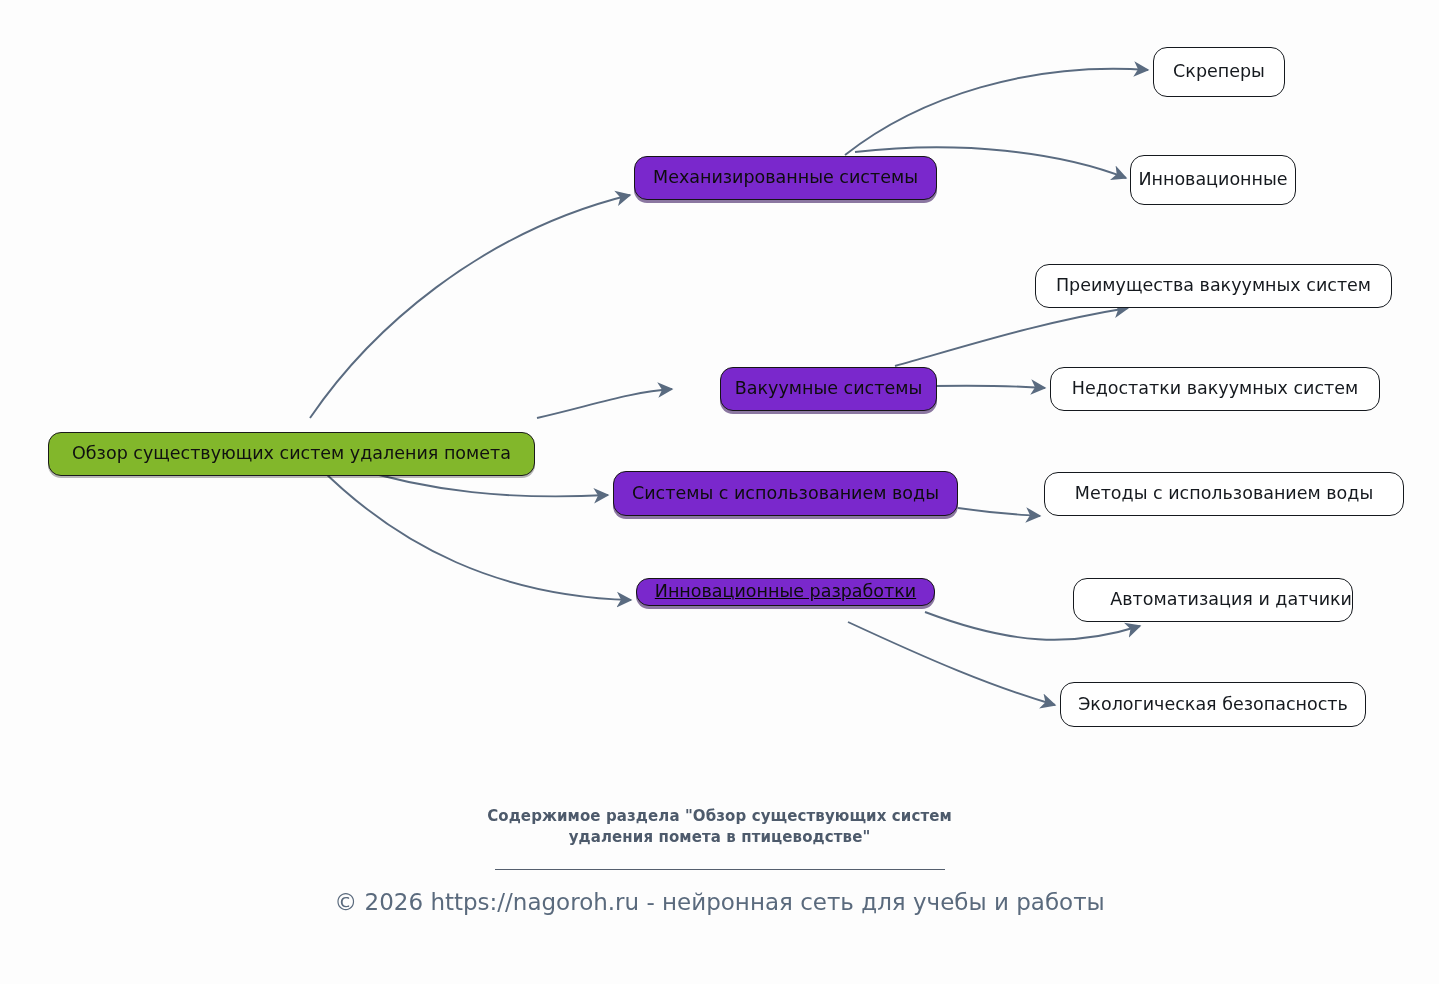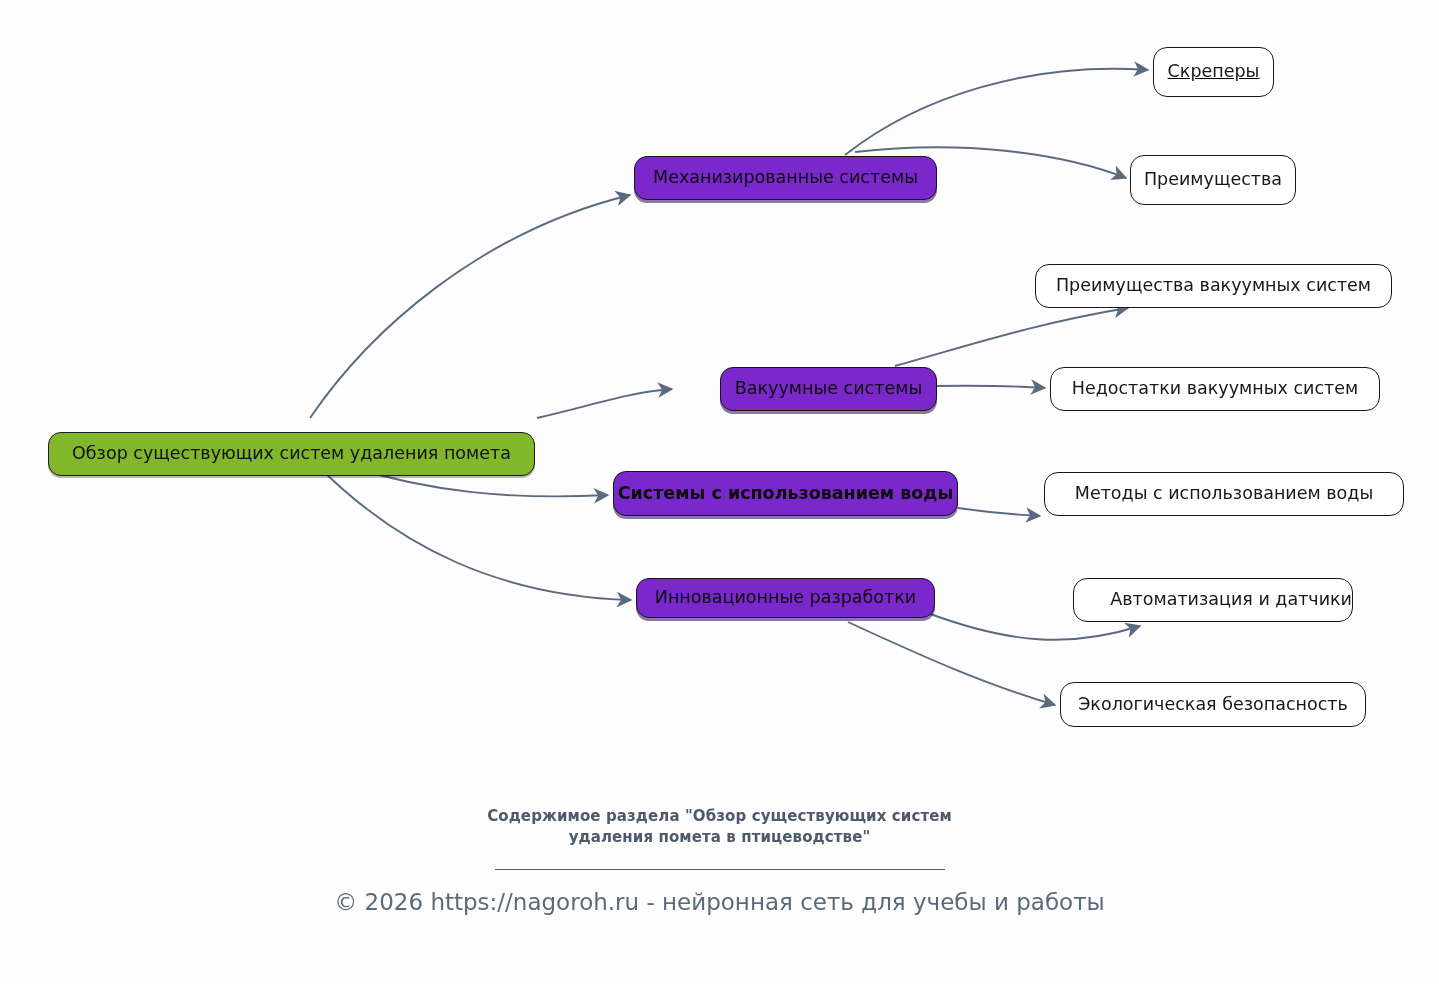--- a/index.html
+++ b/index.html
@@ -142,45 +142,45 @@
     </g>
   </svg>
 
   <div class="node root" style="left:48px; top:420px; width:487px; height:44px;margin-top:12px;">
     <span class="node-label">Обзор существующих систем удаления помета</span>
   </div>
 
   <div class="node branch" style="left:634px; top:156px; width:303px; height:44px;">
     <span class="node-label">Механизированные системы</span>
   </div>
-  <div class="node leaf" style="left:1153px; top:47px; width:121px; height:50px;text-decoration:underline;">
+  <div class="node leaf" style="left:1153px; top:47px; width:132px; height:50px;">
     <span class="node-label">Скреперы</span>
   </div>
   <div class="node leaf" style="left:1130px; top:155px; width:166px; height:50px;">
-    <span class="node-label">Преимущества</span>
+    <span class="node-label">Инновационные</span>
   </div>
 
   <div class="node branch" style="left:677px; top:367px; width:217px; height:44px;margin-left:43px;">
     <span class="node-label">Вакуумные системы</span>
   </div>
   <div class="node leaf" style="left:1035px; top:264px; width:357px; height:44px;">
     <span class="node-label">Преимущества вакуумных систем</span>
   </div>
   <div class="node leaf" style="left:1050px; top:367px; width:330px; height:44px;">
     <span class="node-label">Недостатки вакуумных систем</span>
   </div>
 
-  <div class="node branch" style="left:613px; top:471px; width:345px; height:45px;font-weight:bold;">
+  <div class="node branch" style="left:613px; top:471px; width:345px; height:45px;">
     <span class="node-label">Системы с использованием воды</span>
   </div>
   <div class="node leaf" style="left:1044px; top:472px; width:360px; height:44px;">
     <span class="node-label">Методы с использованием воды</span>
   </div>
 
-  <div class="node branch" style="left:636px; top:578px; width:299px; height:40px;">
+  <div class="node branch" style="left:636px; top:578px; width:299px; height:28px;text-decoration:underline;">
     <span class="node-label">Инновационные разработки</span>
   </div>
   <div class="node leaf" style="left:1073px; top:578px; width:280px; height:44px;justify-content:flex-end;">
     <span class="node-label">Автоматизация и датчики</span>
   </div>
   <div class="node leaf" style="left:1060px; top:682px; width:306px; height:45px;">
     <span class="node-label">Экологическая безопасность</span>
   </div>
 
   <div id="footer">

